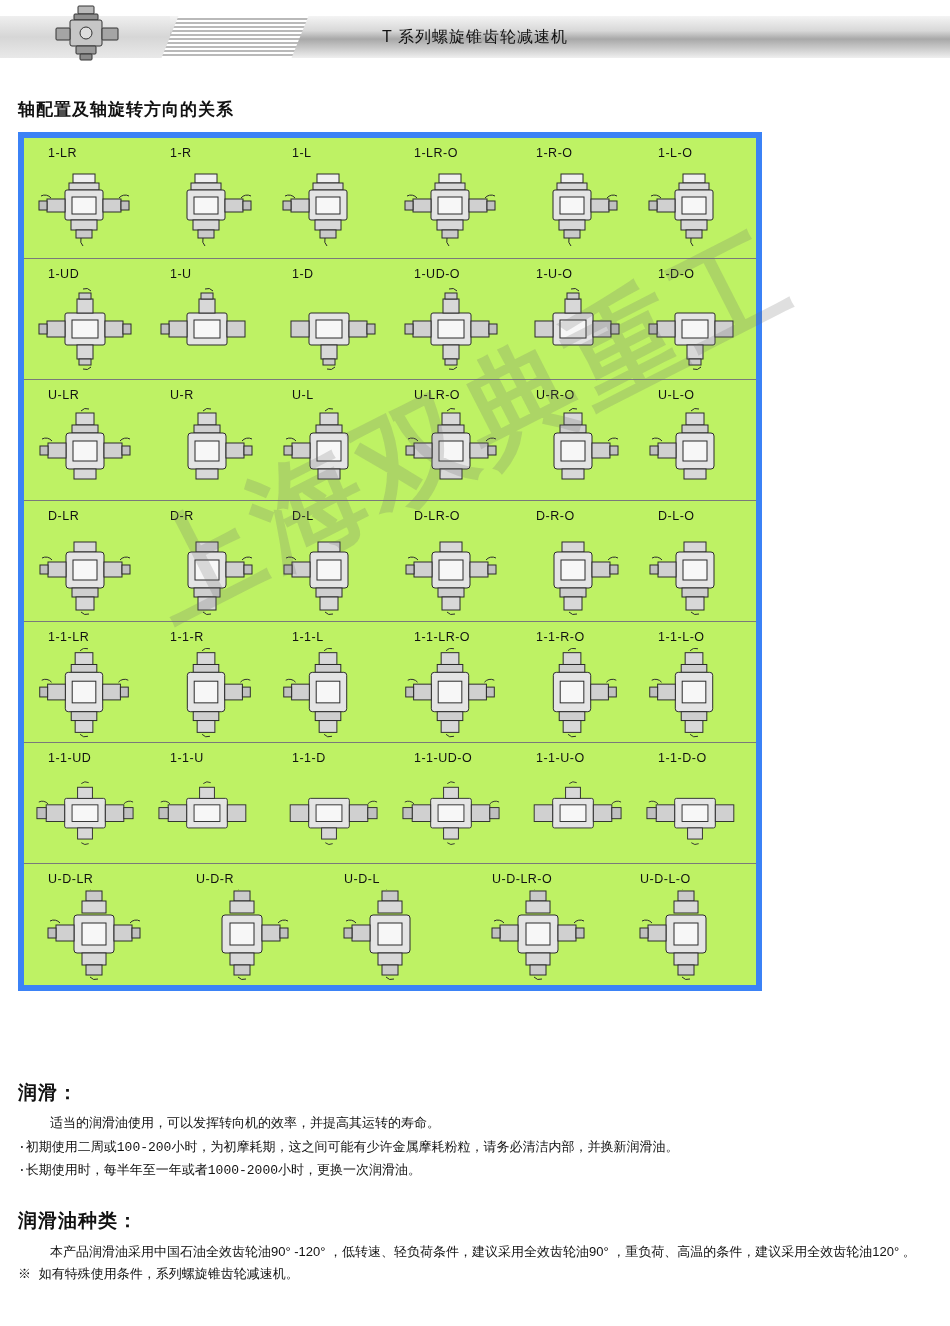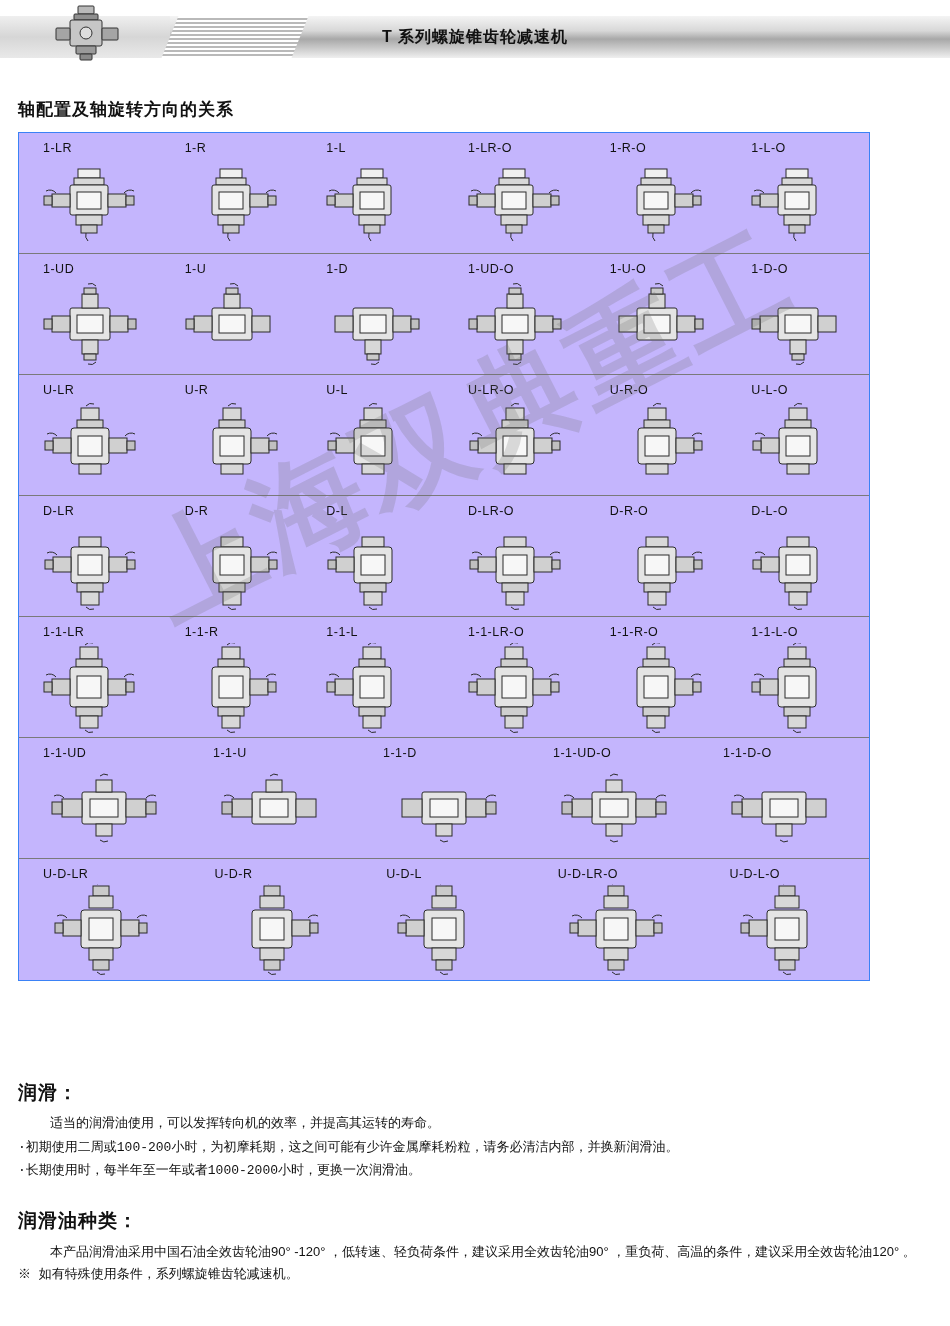--- a/index.html
+++ b/index.html
@@ -48,21 +48,21 @@
     background: linear-gradient(to bottom, #f4f4f4 0%, #d8d8d8 35%, #a8a8a8 55%, #cccccc 78%, #efefef 100%);
     transform: skewX(-22deg);
   }
   .header-title {
     position: absolute;
     left: 0; top: 16px;
     width: 950px; height: 42px;
     line-height: 42px;
     text-align: center;
     font-size: 16px;
-    font-weight: bold;
+    font-weight: normal;
     letter-spacing: 1px;
     color: #111;
   }
   .header-icon {
     position: absolute;
     left: 52px; top: 2px;
     width: 72px; height: 62px;
   }
 
   
@@ -87,23 +87,23 @@
     white-space: nowrap;
     letter-spacing: 6px;
     pointer-events: none;
     z-index: 5;
   }
 
   
   .grid {
     position: absolute;
     left: 18px; top: 132px;
-    width: 852px;
-    border: 1px solid #3b82f6;
-    background: #c4b5fd;
+    width: 744px;
+    border: 6px solid #3b82f6;
+    background: #bef264;
     z-index: 2;
   }
   .grid-row {
     display: flex;
     border-bottom: 1px solid #7a7a7a;
     height: 121px;
   }
   .grid-row:last-child { border-bottom: none; gap: 8px; }
   .cell {
     flex: 1 1 0;
@@ -865,20 +865,37 @@
             <rect x="58" y="56" width="16" height="12" fill="#d8d8d8"></rect>
             <path d="M16 28 a8 8 0 0 1 10 2" fill="none"></path>
             <path d="M118 28 a8 8 0 0 0 -10 2" fill="none"></path>
             <path d="M62 8 a7 7 0 0 1 8 -1" fill="none"></path>
             <path d="M62 72 a7 7 0 0 0 8 1" fill="none"></path>
           </g>
         </svg>
       </div>
     </div>
     <div class="cell">
+      <div class="cell-label left-al">1-1-U-O</div>
+      <div class="gear-wrap">
+        <svg width="132" height="84" viewBox="0 0 132 84">
+          <g stroke="#2b2b2b" fill="#efefef" stroke-width="1">
+            <rect x="44" y="24" width="44" height="32" rx="2" fill="#e4e4e4"></rect>
+            <rect x="52" y="31" width="28" height="18" fill="#f7f7f7"></rect>
+            <rect x="24" y="31" width="20" height="18" fill="#d0d0d0"></rect>
+            <rect x="88" y="31" width="20" height="18" fill="#d0d0d0"></rect>
+            <rect x="108" y="34" width="10" height="12" fill="#c0c0c0"></rect>
+            <rect x="58" y="12" width="16" height="12" fill="#d8d8d8"></rect>
+            <path d="M118 28 a8 8 0 0 0 -10 2" fill="none"></path>
+            <path d="M62 8 a7 7 0 0 1 8 -1" fill="none"></path>
+          </g>
+        </svg>
+      </div>
+    </div>
+    <div class="cell">
       <div class="cell-label left-al">1-1-D-O</div>
       <div class="gear-wrap">
         <svg width="132" height="84" viewBox="0 0 132 84">
           <g stroke="#2b2b2b" fill="#efefef" stroke-width="1">
             <rect x="44" y="24" width="44" height="32" rx="2" fill="#e4e4e4"></rect>
             <rect x="52" y="31" width="28" height="18" fill="#f7f7f7"></rect>
             <rect x="24" y="31" width="20" height="18" fill="#d0d0d0"></rect>
             <rect x="88" y="31" width="20" height="18" fill="#d0d0d0"></rect>
             <rect x="14" y="34" width="10" height="12" fill="#c0c0c0"></rect>
             <rect x="58" y="56" width="16" height="12" fill="#d8d8d8"></rect>

